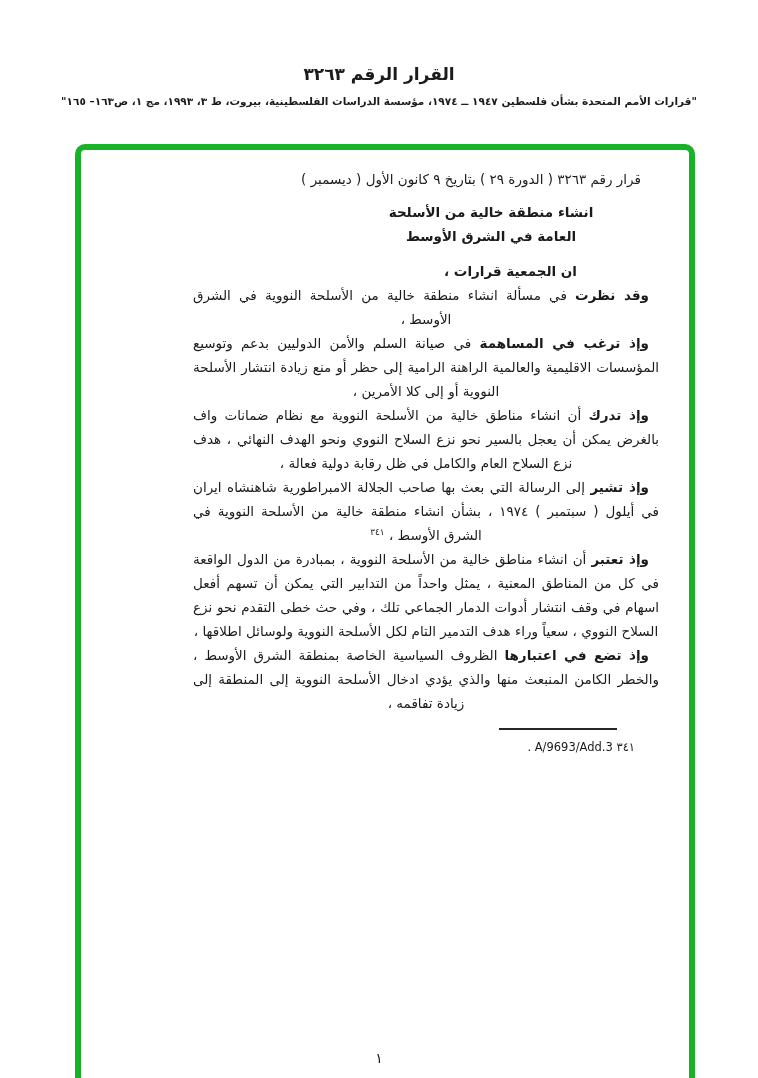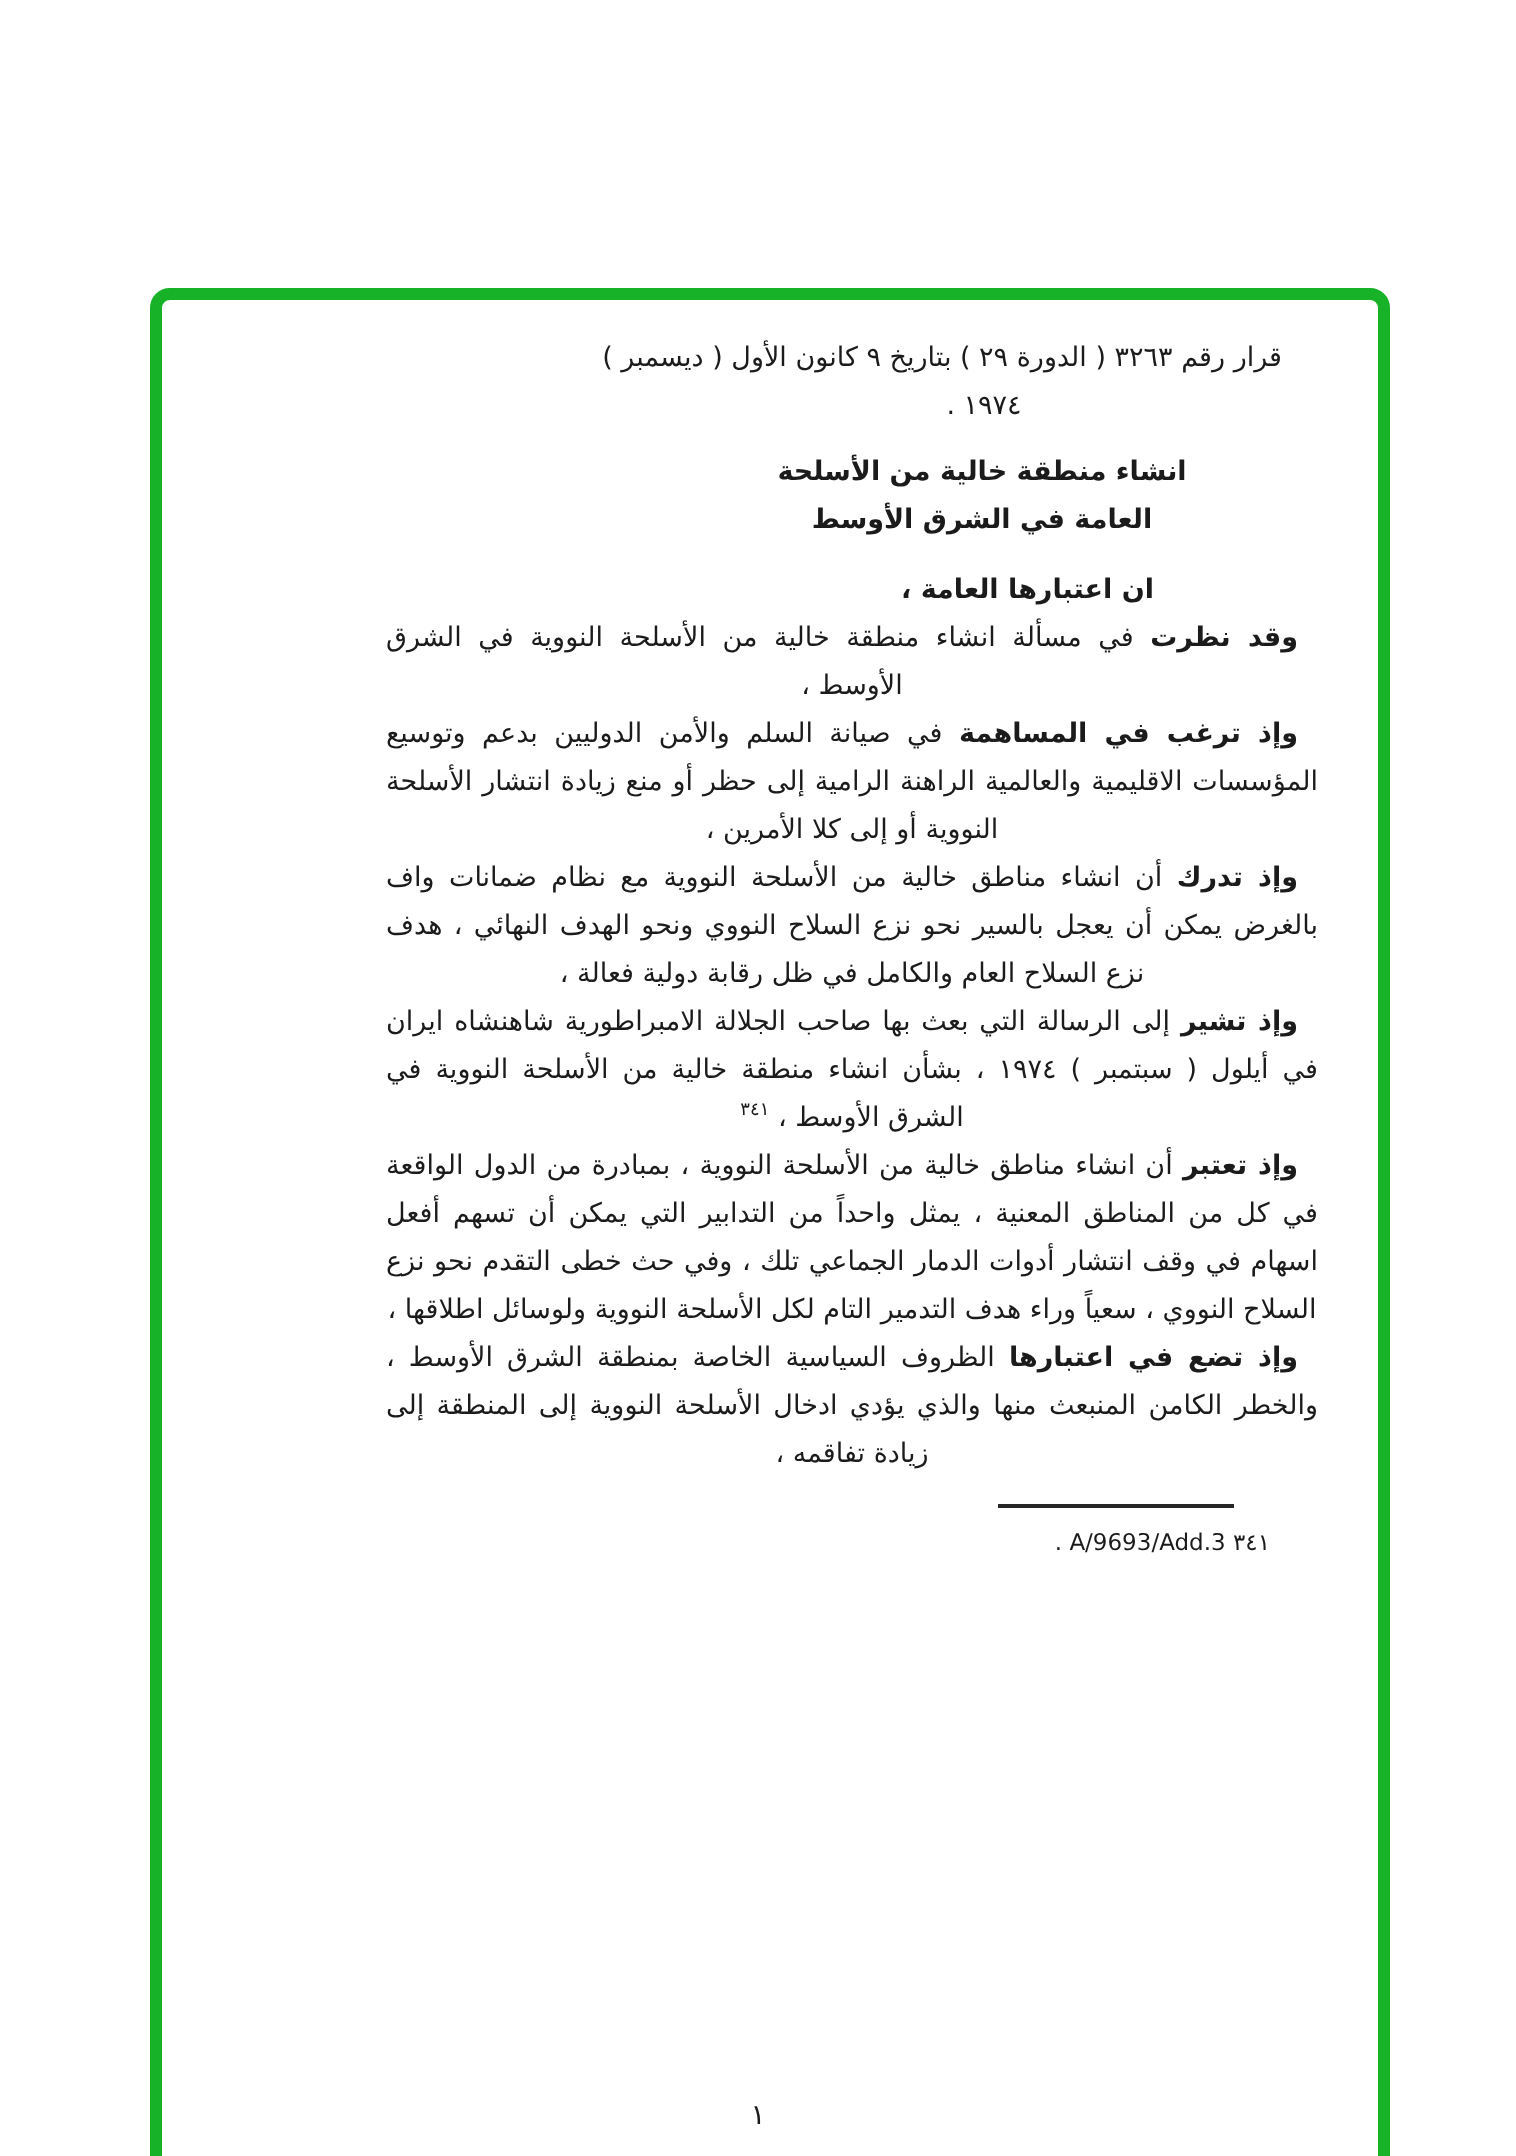--- a/index.html
+++ b/index.html
@@ -86,35 +86,38 @@
     right: 0;
     text-align: center;
     font-size: 14px;
   }
 </style>
 </head>
 <body>
 
 <div class="page">
 
+  <header class="doc-header">
+    <h1 class="doc-title">القرار الرقم ٣٢٦٣</h1>
+    <div class="doc-citation">"قرارات الأمم المتحدة بشأن فلسطين ١٩٤٧ ــ ١٩٧٤، مؤسسة الدراسات الفلسطينية، بيروت، ط ٣، ١٩٩٣، مج ١، ص١٦٣– ١٦٥"</div>
+  </header>
 
   <div class="green-box" style="border-color: rgb(23, 178, 39);">
     <div class="text-column">
 
       <div class="opening">
         <div class="opening-l1">قرار رقم ٣٢٦٣ ( الدورة ٢٩ ) بتاريخ ٩ كانون الأول ( ديسمبر )</div>
-        <div class="opening-l2">١٩٧٤ .</div>
       </div>
 
       <div class="res-heading">
         <div>انشاء منطقة خالية من الأسلحة</div>
         <div>العامة في الشرق الأوسط</div>
       </div>
 
-      <div class="intro">ان اعتبارها العامة ،</div>
+      <div class="intro">ان الجمعية قرارات ،</div>
 
       <p class="para"><b class="lead">وقد نظرت</b><span> في مسألة انشاء منطقة خالية من الأسلحة النووية في الشرق الأوسط ،</span></p>
 
       <p class="para"><b class="lead">وإذ ترغب في المساهمة</b><span> في صيانة السلم والأمن الدوليين بدعم وتوسيع المؤسسات الاقليمية والعالمية الراهنة الرامية إلى حظر أو منع زيادة انتشار الأسلحة النووية أو إلى كلا الأمرين ،</span></p>
 
       <p class="para"><b class="lead">وإذ تدرك</b><span> أن انشاء مناطق خالية من الأسلحة النووية مع نظام ضمانات واف بالغرض يمكن أن يعجل بالسير نحو نزع السلاح النووي ونحو الهدف النهائي ، هدف نزع السلاح العام والكامل في ظل رقابة دولية فعالة ،</span></p>
 
 
       <p class="para"><b class="lead">وإذ تشير</b><span> إلى الرسالة التي بعث بها صاحب الجلالة الامبراطورية شاهنشاه ايران في أيلول ( سبتمبر ) ١٩٧٤ ، بشأن انشاء منطقة خالية من الأسلحة النووية في الشرق الأوسط ،</span> <sup class="fn-ref">٣٤١</sup></p>
 

